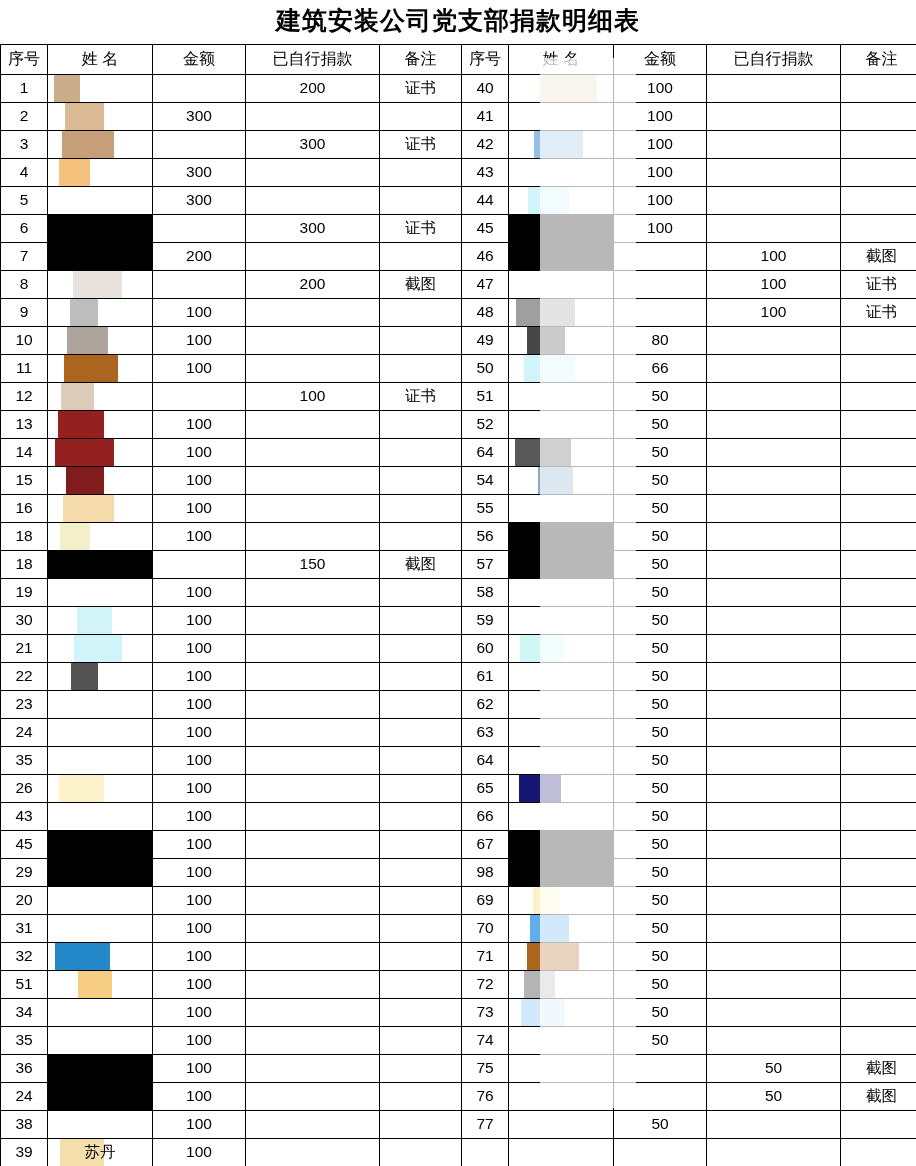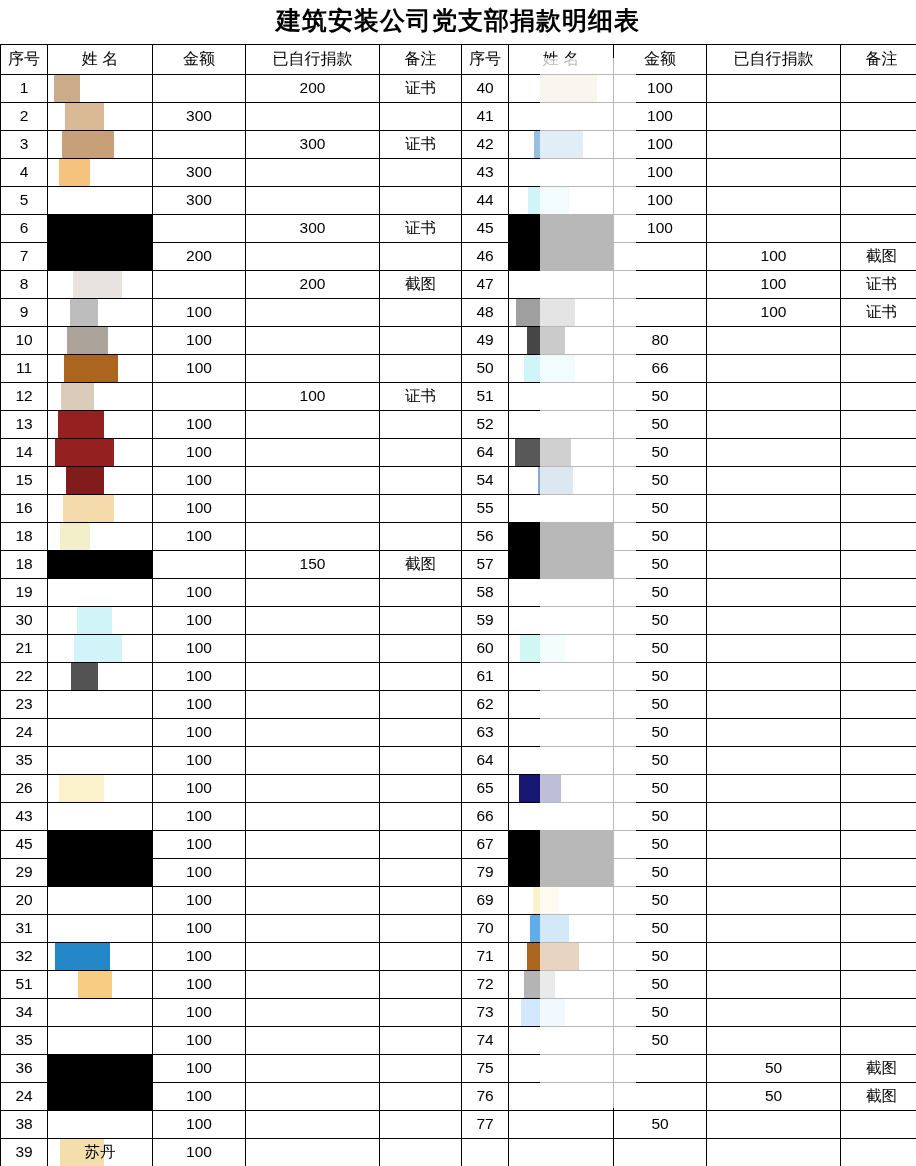--- a/index.html
+++ b/index.html
@@ -436,21 +436,21 @@
           <td class="c-amt">50</td>
           <td class="c-self"></td>
           <td class="c-note"></td>
         </tr>
         <tr>
           <td class="c-idx">29</td>
           <td class="c-name name-cell"><span class="redact" style="background: rgb(0, 0, 0); inset: 0px;"></span><span class="name-text"></span></td>
           <td class="c-amt">100</td>
           <td class="c-self"></td>
           <td class="c-note"></td>
-          <td class="c-idx">79</td>
+          <td class="c-idx">98</td>
           <td class="c-name name-cell"><span class="redact" style="background: rgb(0, 0, 0); inset: 0px;"></span><span class="name-text"></span></td>
           <td class="c-amt">50</td>
           <td class="c-self"></td>
           <td class="c-note"></td>
         </tr>
         <tr>
           <td class="c-idx">20</td>
           <td class="c-name name-cell"><span class="name-text"></span></td>
           <td class="c-amt">100</td>
           <td class="c-self"></td>

